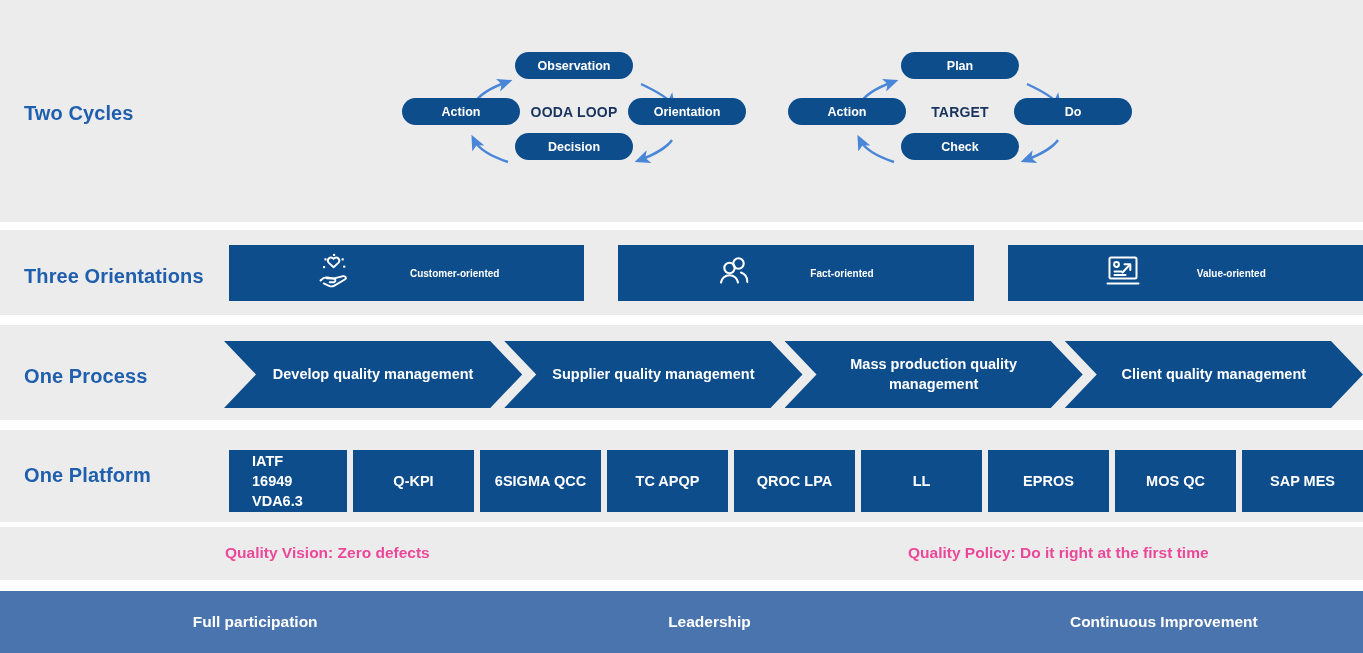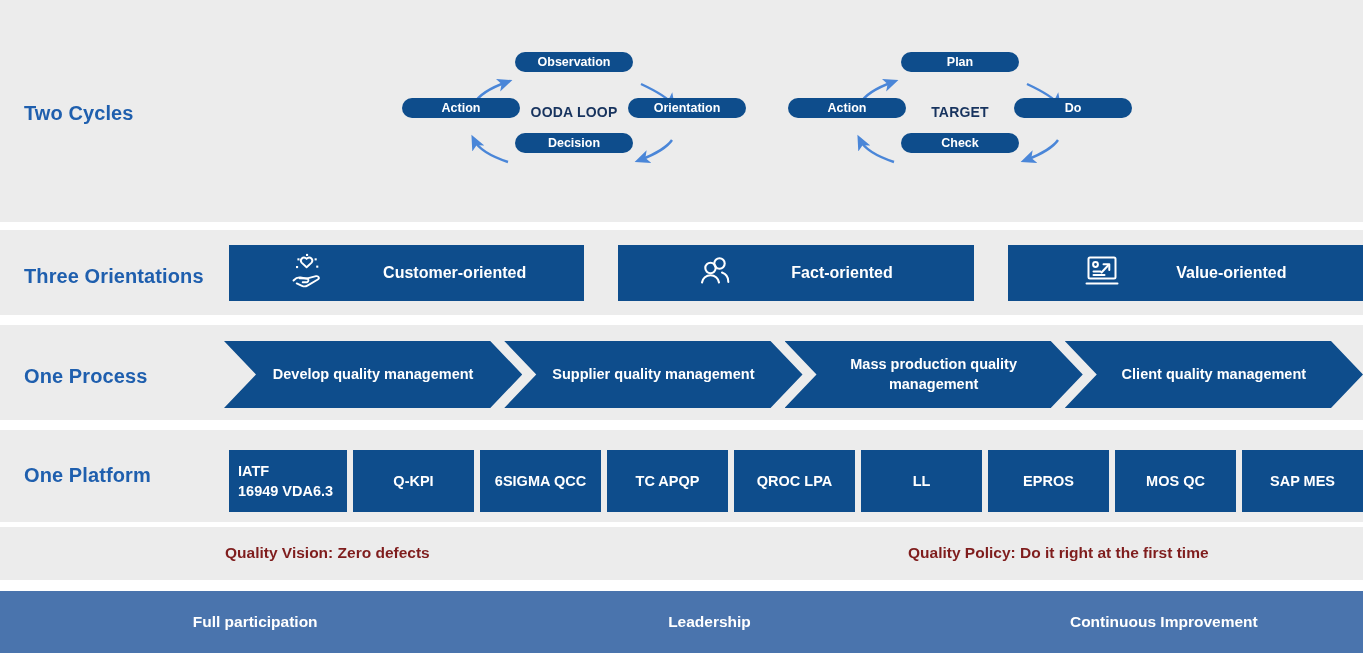--- a/index.html
+++ b/index.html
@@ -55,21 +55,21 @@
   .pill {
     position: absolute;
     background: #0e4d8c;
     color: #ffffff;
     border-radius: 14px;
     font-size: 12.5px;
     font-weight: bold;
     display: flex;
     align-items: center;
     justify-content: center;
-    height: 20px;
+    height: 27px;
     box-sizing: border-box;
     white-space: nowrap;
   }
   .pill.top    { left: 115px; top: 12px;  width: 118px; }
   .pill.right  { left: 228px; top: 58px;  width: 118px; }
   .pill.bottom { left: 115px; top: 93px; width: 118px; }
   .pill.left   { left: 2px;   top: 58px;  width: 118px; }
 
   .cycle-center {
     position: absolute;
@@ -103,21 +103,21 @@
   .orient-tile {
     flex: 1 1 0;
     background: #0e4d8c;
     display: flex;
     align-items: center;
     justify-content: center;
     gap: 16px;
     color: #ffffff;
   }
   .orient-tile .tile-label {
-    font-size: 16px;
+    font-size: 10px;
     font-weight: bold;
     white-space: nowrap;
     margin-left: 40px;
   }
   .orient-icon { display: block; }
 
   
   #band-process { top: 325px; height: 95px; }
   #label-one-process { top: 365px; }
 
@@ -170,32 +170,32 @@
     justify-content: center;
     text-align: center;
     line-height: 1.4;
     white-space: pre-line;
     box-sizing: border-box;
   }
   .plat-tile.wide {
     flex: 0 0 118px;
     justify-content: flex-start;
     text-align: left;
-    padding-left: 9px;
+    padding-left: 23px;
   }
   .plat-tile.normal { flex: 1 1 0; }
 
   
   #band-vision { top: 527px; height: 53px; }
   .vision-text {
     position: absolute;
     top: 544px;
     font-size: 15.5px;
     font-weight: bold;
-    color: #7f1d1d;
+    color: #ec4899;
     white-space: nowrap;
   }
   #quality-vision { left: 225px; }
   #quality-policy { left: 908px; }
 
   
   #band-bottom {
     top: 591px;
     height: 62px;
     background: #4a74ad;

